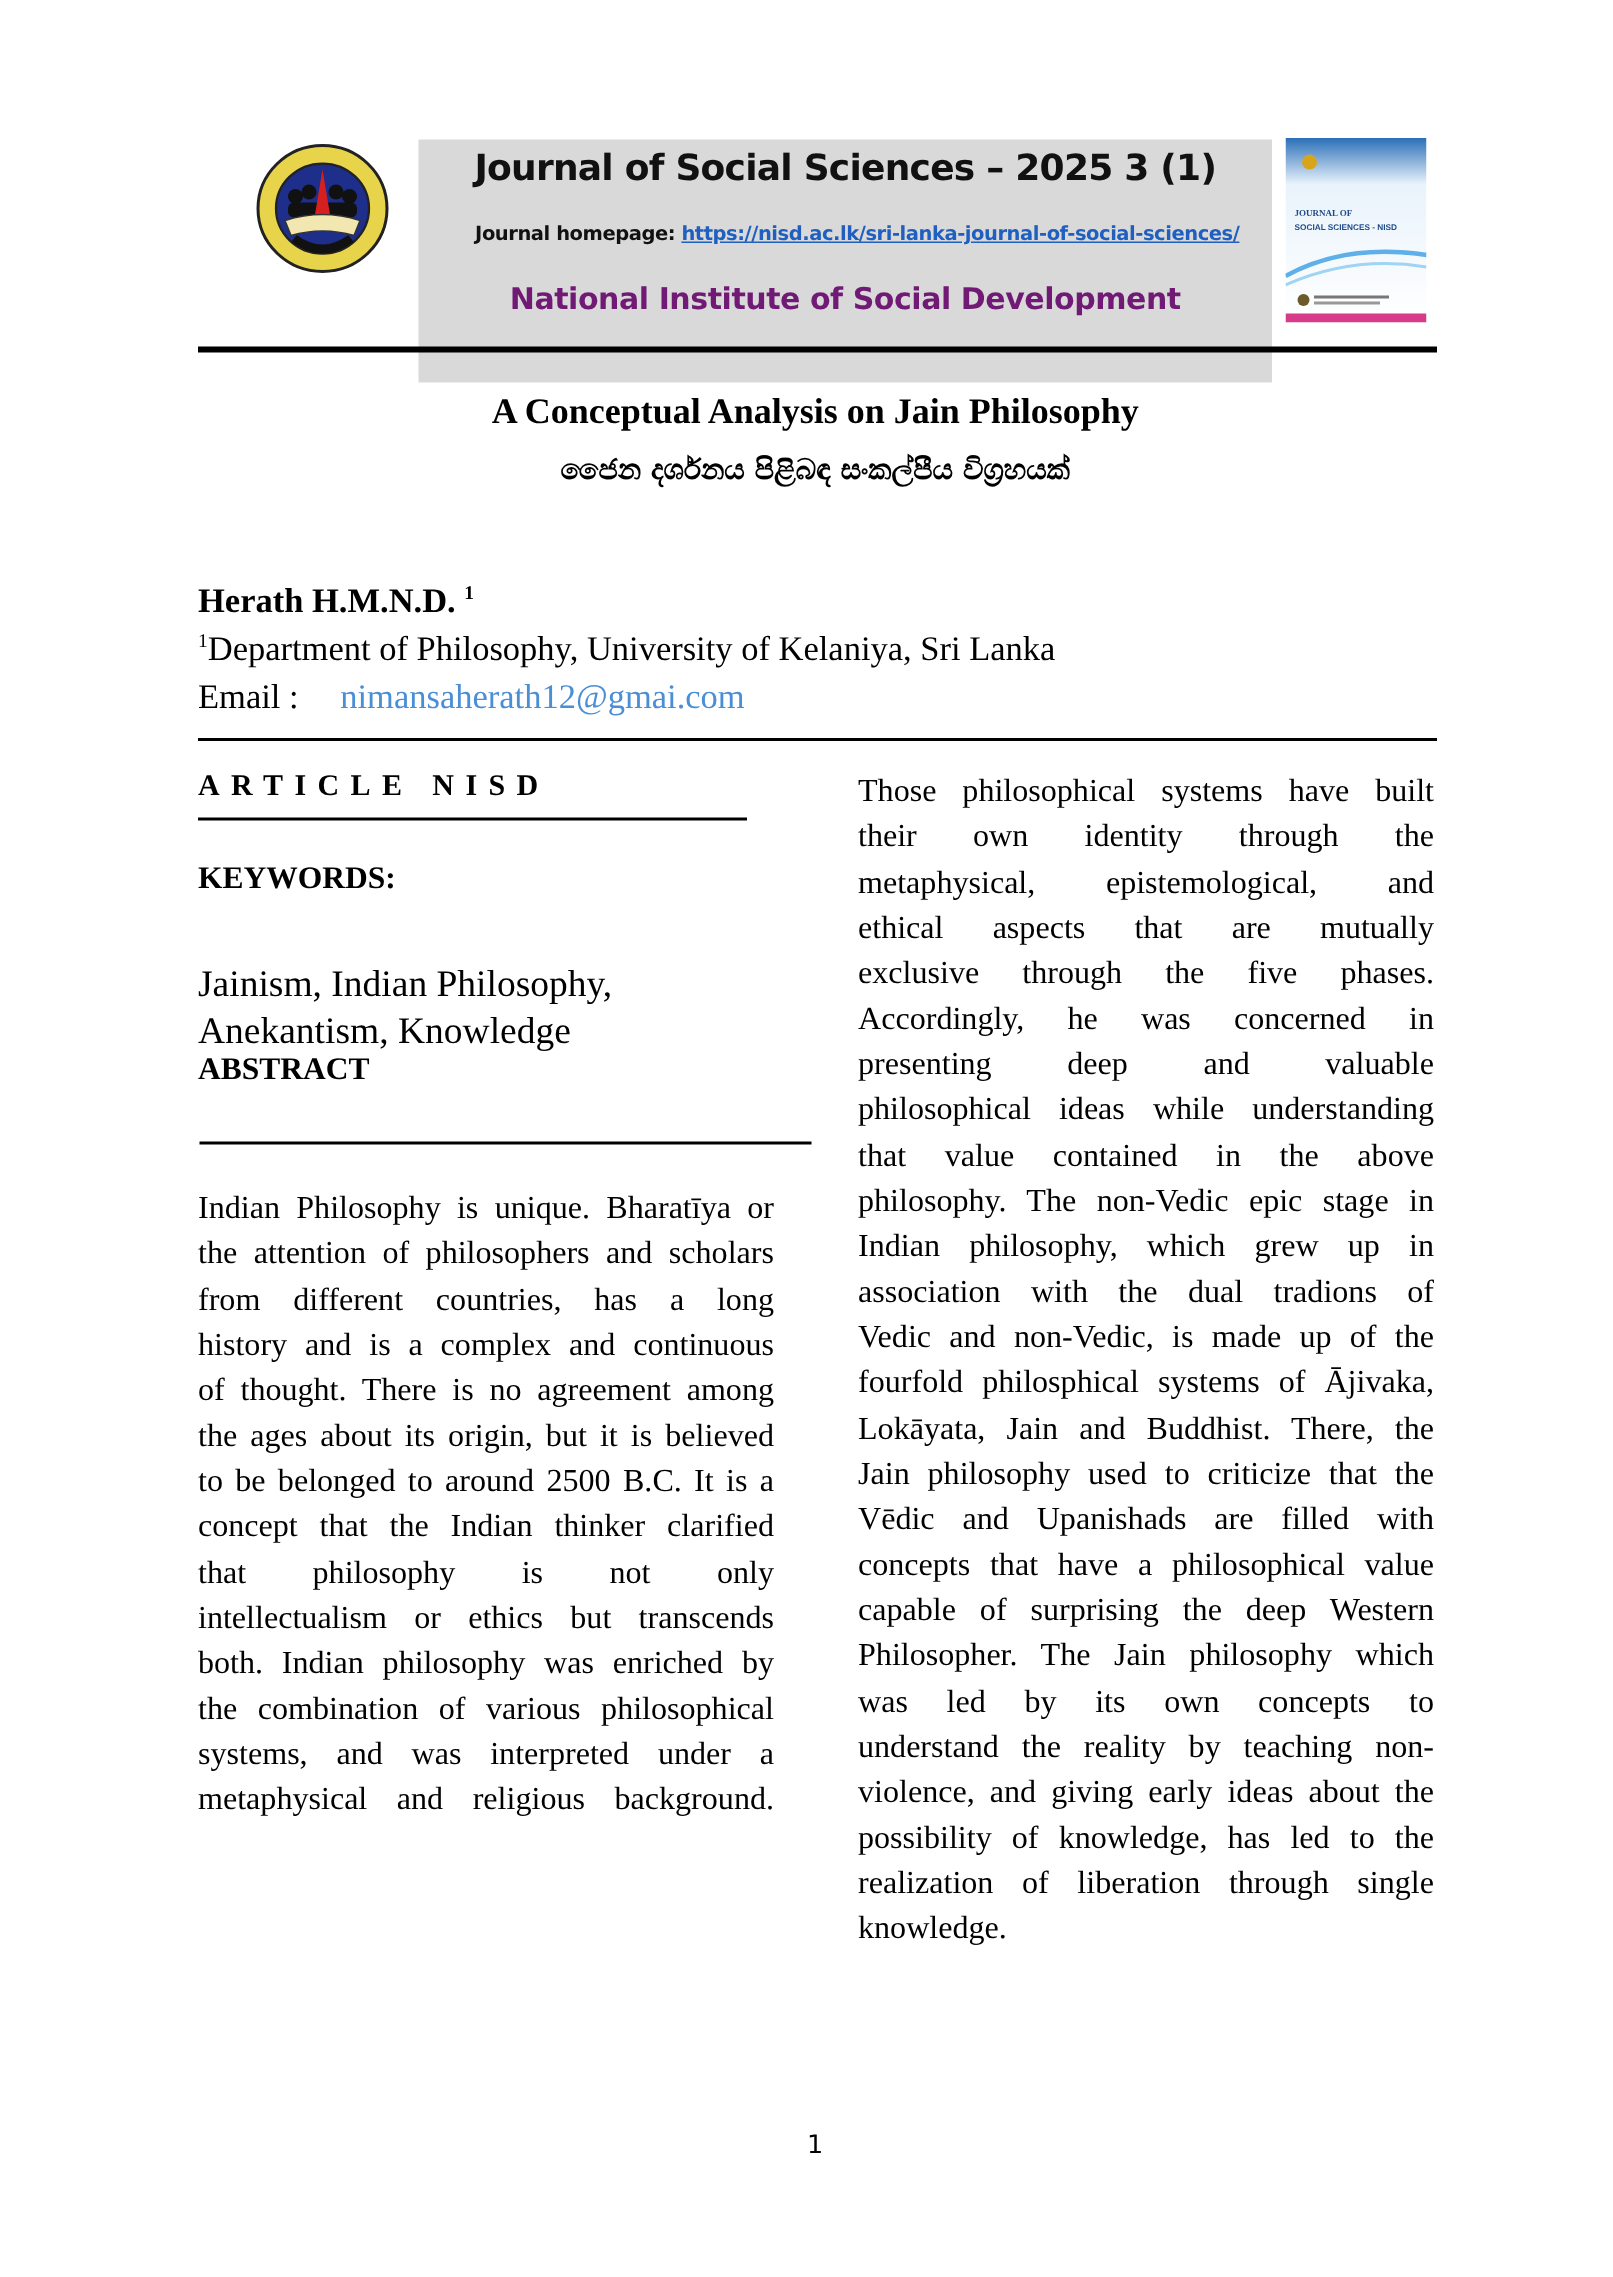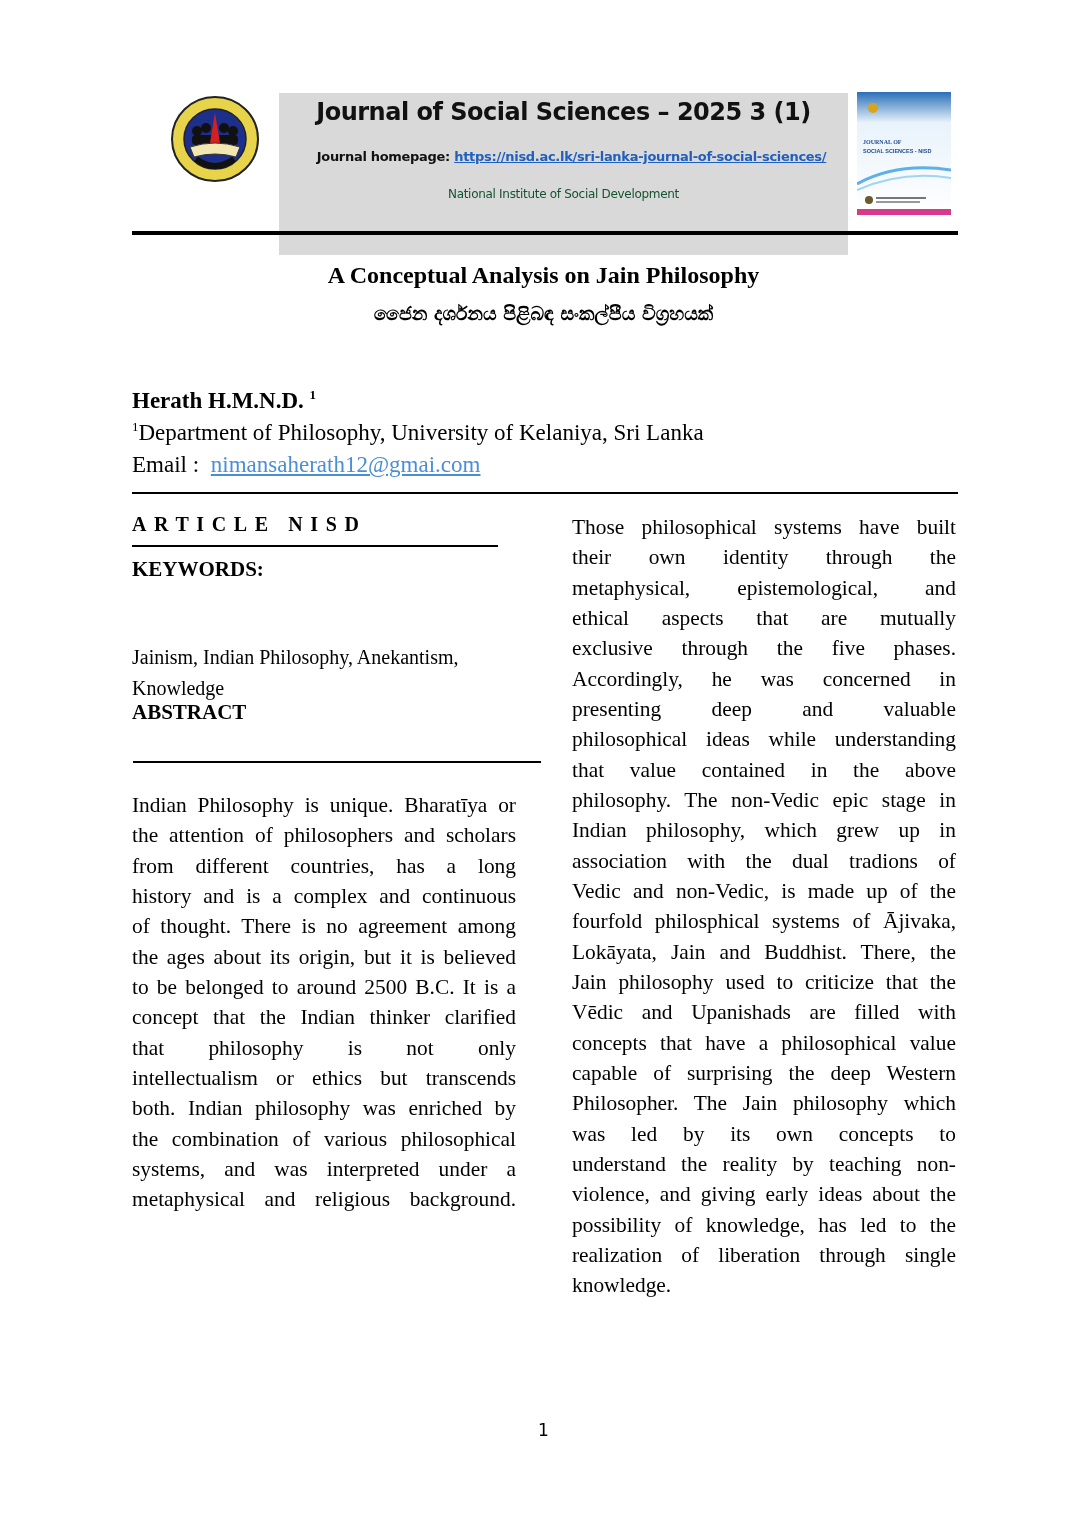--- a/index.html
+++ b/index.html
@@ -5,42 +5,42 @@
   html, body { margin: 0; padding: 0; background: #ffffff; }
   body { width: 1075px; height: 1518px; position: relative; overflow: hidden; color: #000; }
   .abs { position: absolute; }
 
   
   .logo { left: 170px; top: 95px; width: 90px; height: 88px; }
   .header-box { left: 279px; top: 93px; width: 569px; height: 162px; background: #d9d9d9; text-align: center; font-family: "DejaVu Sans", sans-serif; }
   .journal-title { position: absolute; left: 0; right: 0; top: 5px; font-size: 24px; font-weight: bold; letter-spacing: -0.5px; color: #111; }
   .homepage { position: absolute; left: 0; right: 0; top: 56px; font-size: 13px; font-weight: bold; color: #111; letter-spacing: -0.3px; padding-left: 16px; }
   .homepage a { color: #1f5fbf; text-decoration: underline; }
-  .institute { position: absolute; left: 0; right: 0; top: 94px; font-size: 12px; font-weight: normal; color: #14532d; letter-spacing: -0.3px; }
+  .institute { position: absolute; left: 0; right: 0; top: 94px; font-size: 20px; font-weight: bold; color: #701a75; letter-spacing: -0.3px; }
   .cover { left: 857px; top: 92px; width: 94px; height: 123px; }
   .rule-thick { left: 132px; top: 231px; width: 826px; height: 4px; background: #000; }
 
   
   .title { left: 0; width: 1087px; top: 262px; text-align: center; font-family: "Liberation Serif", serif; font-weight: bold; font-size: 24px; }
   .subtitle { left: 0; width: 1087px; top: 302px; text-align: center; font-family: "DejaVu Sans", sans-serif; font-weight: bold; font-size: 19px; }
 
   
   .serif { font-family: "Liberation Serif", serif; }
   .author { left: 132px; top: 387px; font-size: 23px; font-weight: bold; }
   .author sup, .affil sup { font-size: 13px; vertical-align: 9px; }
   .affil { left: 132px; top: 419px; font-size: 23px; }
   .email-row { left: 132px; top: 452px; font-size: 23px; }
-  .email-row a { color: #4a8fd6; text-decoration: underline; margin-left: 6px; }
+  .email-row a { color: #4a8fd6; margin-left: 22px; }
   .rule-thin { left: 132px; top: 492px; width: 826px; height: 2px; background: #000; }
 
   
   .article-info { left: 132px; top: 513px; font-size: 20px; font-weight: bold; letter-spacing: 7.6px; }
   .rule-info { left: 132px; top: 545px; width: 366px; height: 2px; background: #000; }
-  .kw-head { left: 132px; top: 557px; font-size: 21px; font-weight: bold; }
-  .kw-text { left: 132px; top: 642px; width: 400px; font-size: 20px; line-height: 30.5px; }
+  .kw-head { left: 132px; top: 573px; font-size: 21px; font-weight: bold; }
+  .kw-text { left: 132px; top: 642px; width: 400px; font-size: 25px; line-height: 30.5px; }
   .abs-head { left: 132px; top: 700px; font-size: 21px; font-weight: bold; }
   .rule-abs { left: 133px; top: 761px; width: 408px; height: 2px; background: #000; }
 
   .col { font-family: "Liberation Serif", serif; font-size: 21.4px; line-height: 30.33px; text-align: justify; text-align-last: justify; }
   .col .line { display: block; white-space: nowrap; text-align: justify; text-align-last: justify; }
   .col .line.last { text-align-last: left; }
   .col-left { left: 132px; top: 790px; width: 384px; }
   .col-right { left: 572px; top: 512px; width: 384px; }
 
   .page-num { left: 0; width: 1087px; top: 1420px; text-align: center; font-family: "DejaVu Sans", sans-serif; font-size: 17px; }

